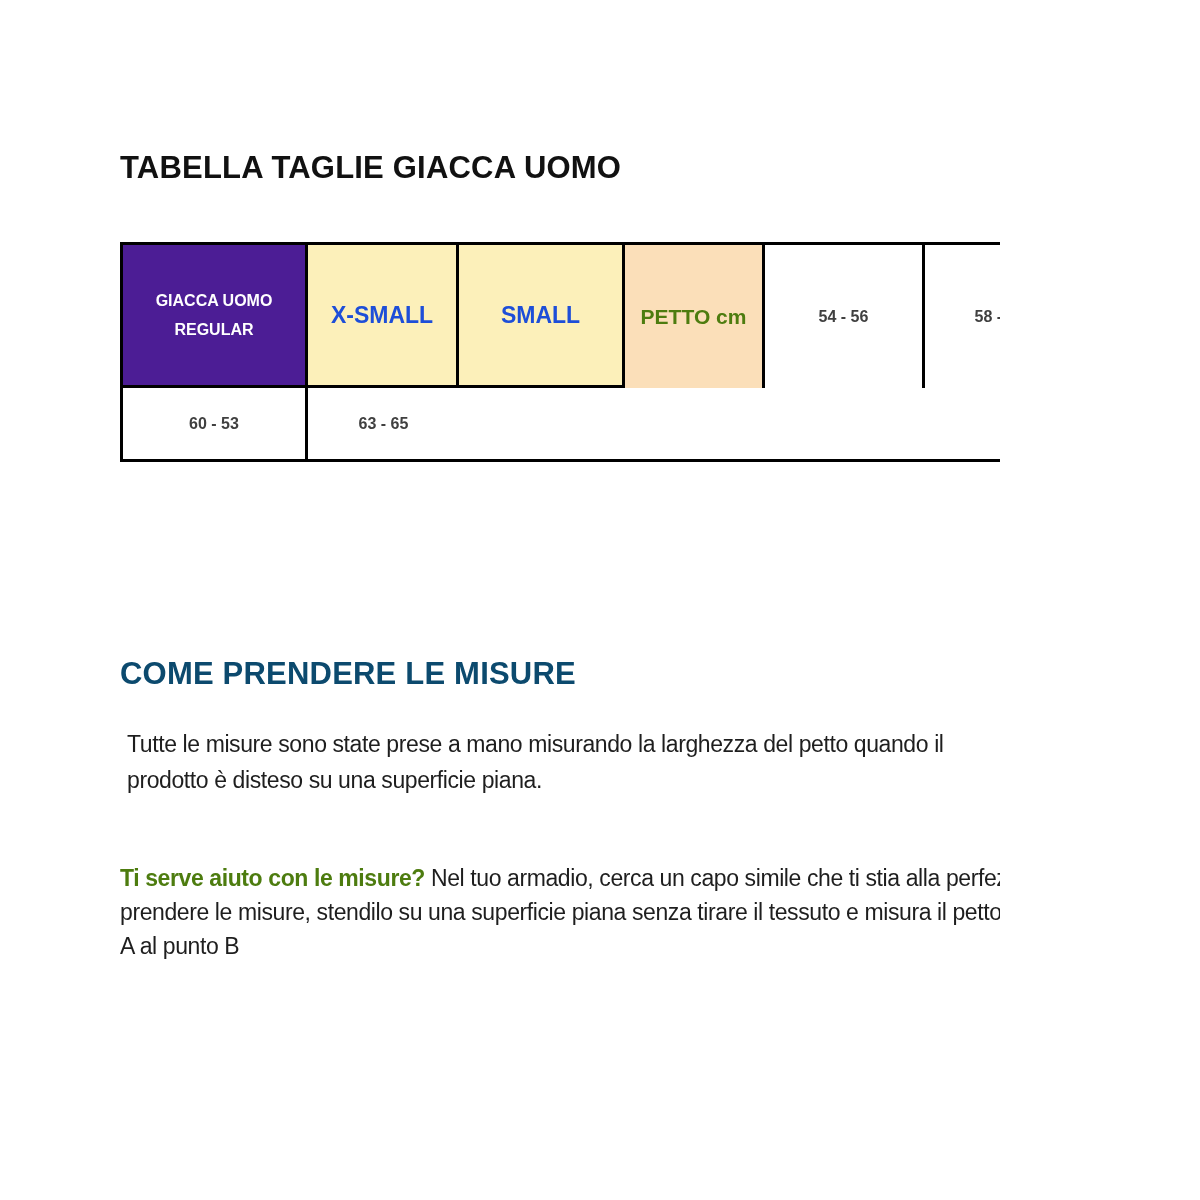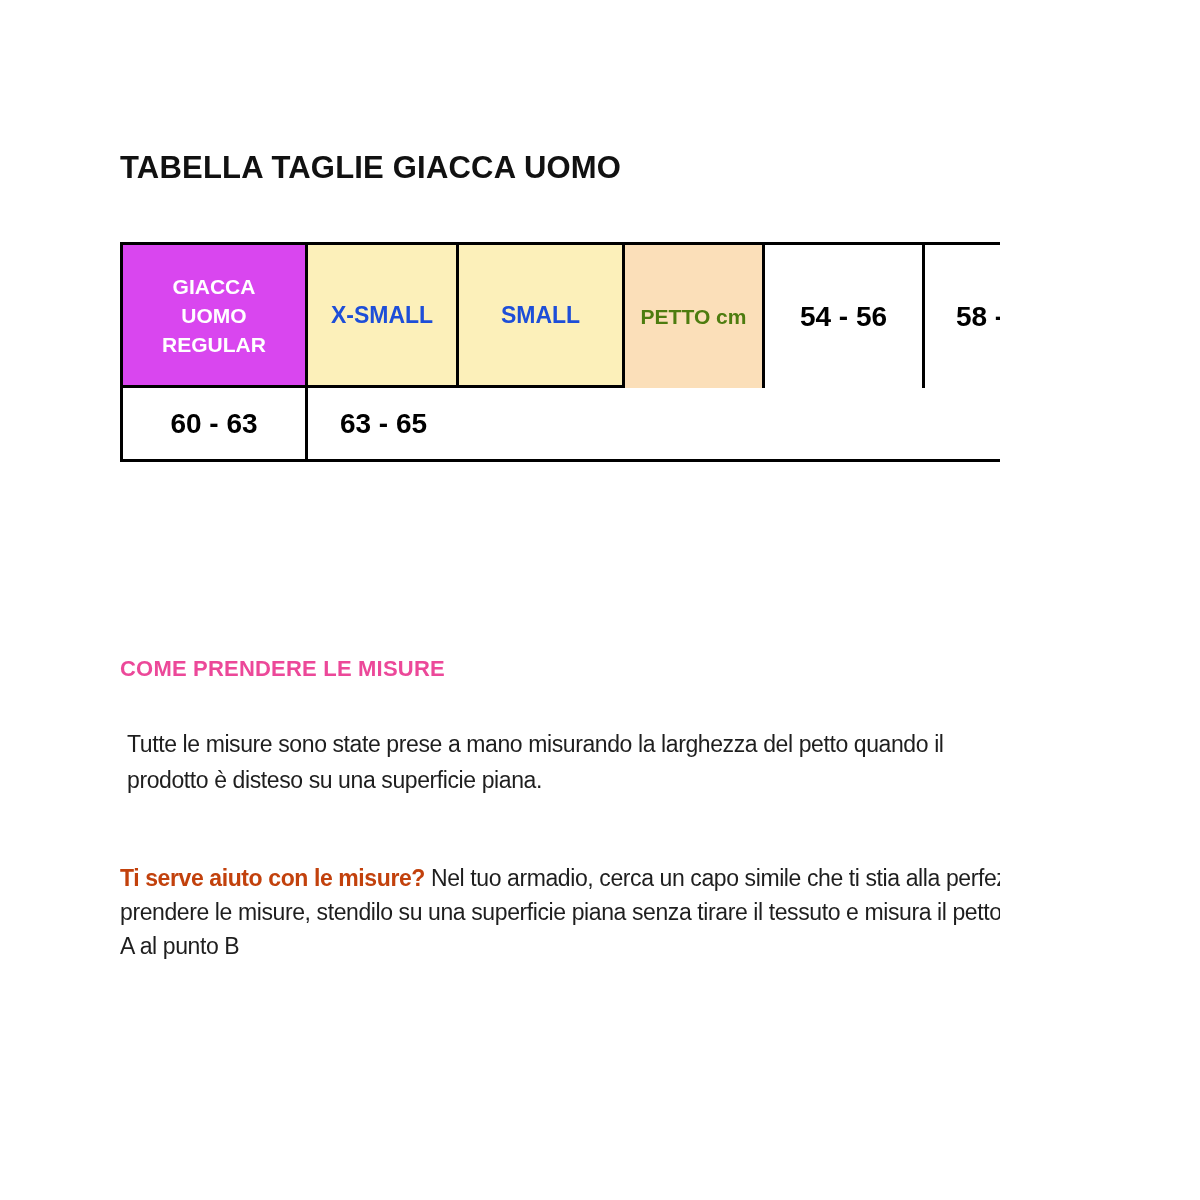--- a/index.html
+++ b/index.html
@@ -25,24 +25,24 @@
     font-size: 31px;
     font-weight: 700;
     letter-spacing: 0.2px;
     color: #111111;
     margin: 0;
   }
   .section-heading {
     position: absolute;
     left: 120px;
     top: 656px;
-    font-size: 22px;
+    font-size: 31px;
     font-weight: 700;
     letter-spacing: 0.2px;
-    color: #ec4899;
+    color: #0c4a6e;
     margin: 0;
   }
 
   
   .size-table {
     position: absolute;
     left: 120px;
     top: 242px;
     width: 960px;
     height: 220px;
@@ -59,43 +59,43 @@
     justify-content: center;
     text-align: center;
     font-weight: 700;
     box-sizing: border-box;
     border-right: 3px solid #000000;
   }
   .cell.last-col { border-right: none; }
   .cell.head-row { border-bottom: 3px solid #000000; }
 
   .cell.corner {
-    background: #d946ef;
+    background: #4c1d95;
     color: #ffffff;
-    font-size: 21px;
+    font-size: 16px;
   }
   .corner-label {
     display: inline-block;
     max-width: 120px;
     line-height: 29px;
   }
   .cell.size-head {
     background: #FCF0BA;
     color: #1d4ed8;
     font-size: 23px;
   }
   .cell.row-head {
     background: #FBDFB9;
     color: #4d7c0f;
     font-size: 21px;
   }
   .cell.value {
     background: #ffffff;
-    color: #000000;
-    font-size: 28px;
+    color: #404040;
+    font-size: 16px;
   }
 
   
   .intro-para {
     position: absolute;
     left: 120px;
     top: 719px;
     width: 880px;
     font-size: 23px;
     line-height: 36px;
@@ -109,21 +109,21 @@
     top: 861px;
     width: 990px;
     font-size: 23px;
     line-height: 34px;
     letter-spacing: -0.4px;
     color: #1e1e1e;
     margin: 0;
   }
   .help-para .bold-lead {
     font-weight: 700;
-    color: #c2410c;
+    color: #4d7c0f;
     text-align: right;
   }
 </style>
 </head>
 <body>
 
 <div class="page">
 
   <h1 class="page-title">TABELLA TAGLIE GIACCA UOMO</h1>
 
@@ -131,21 +131,21 @@
 
     <div class="cell corner head-row">
       <span class="corner-label">GIACCA UOMO REGULAR</span>
     </div>
     <div class="cell size-head head-row">X-SMALL</div>
     <div class="cell size-head head-row">SMALL</div>
 
     <div class="cell row-head">PETTO cm</div>
     <div class="cell value">54 - 56</div>
     <div class="cell value">58 - 40</div>
-    <div class="cell value">60 - 63</div>
+    <div class="cell value">60 - 53</div>
     <div class="cell value last-col">63 - 65</div>
   </div>
 
   <h2 class="section-heading">COME PRENDERE LE MISURE</h2>
 
   <p class="intro-para">Tutte le misure sono state prese a mano misurando la larghezza del petto quando il prodotto è disteso su una superficie piana.</p>
 
   <p class="help-para"><span class="bold-lead">Ti serve aiuto con le misure?</span><span> Nel tuo armadio, cerca un capo simile che ti stia alla perfezione. Per prendere le misure, stendilo su una superficie piana senza tirare il tessuto e misura il petto dal punto A al punto B</span></p>
 
 </div>

